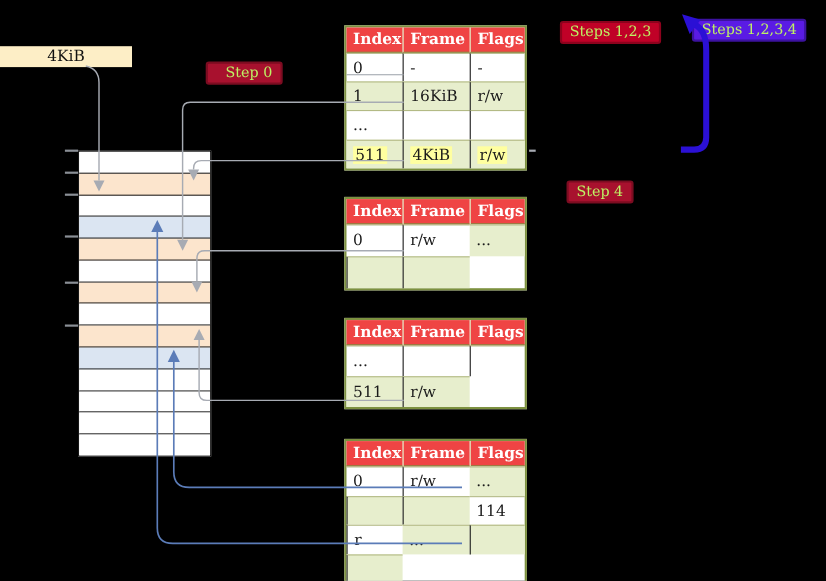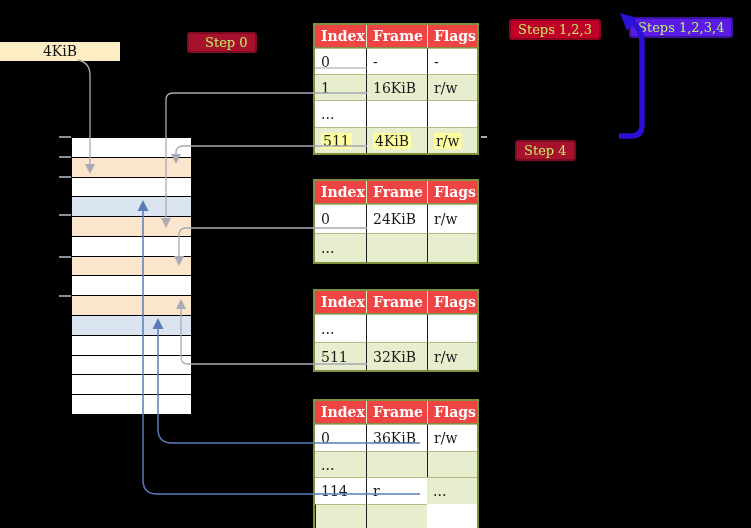--- a/index.html
+++ b/index.html
@@ -14,24 +14,24 @@
     background:#fdeec6;color:#111;font-size:14px;line-height:19px;text-align:center;
   }
   
   .badge{
     position:absolute;color:#bef264;font-size:13px;line-height:15px;
     padding:1px 7px;border-radius:3px;white-space:nowrap;
   }
   .badge.red{background:#a8112e;border:2px solid #7c0c21;}
   .badge.crimson{background:#c00127;border:2px solid #8d021d;}
   .badge.violet{background:#5a1be4;border:2px solid #3c12a0;}
-  .b-step0{left:187px;top:32px;padding-left:16px;}
+  .b-step0{left:187px;top:56px;padding-left:16px;}
   .b-steps123{left:509px;top:19px;}
   .b-steps1234{left:629px;top:17px;}
-  .b-step4{left:515px;top:140px;}
+  .b-step4{left:515px;top:164px;}
   
   .mem{
     position:absolute;left:71px;top:137px;width:119px;height:276px;
     border:1px solid #000;display:flex;flex-direction:column;background:#fff;
   }
   .mrow{flex:1;border-bottom:1px solid #000;}
   .mrow:last-child{border-bottom:none;}
   .mrow.white{background:#ffffff;}
   .mrow.peach{background:#fce5cd;}
   .mrow.blue{background:#dbe5f2;}
@@ -118,45 +118,42 @@
   <div class="cell c2 g">
       <span class="hl">r/w</span>
     </div>
 </div>
 
 <div class="ptable t2">
   <div class="cell th c0">Index</div>
   <div class="cell th c1">Frame</div>
   <div class="cell th c2">Flags</div>
   <div class="cell c0">0</div>
-  <div class="cell c1">24KiB</div>
   <div class="cell c2">r/w</div>
   <div class="cell c0 g">...</div>
   <div class="cell c1 g"></div>
   <div class="cell c2 g"></div>
 </div>
 
 <div class="ptable t3">
   <div class="cell th c0">Index</div>
   <div class="cell th c1">Frame</div>
   <div class="cell th c2">Flags</div>
   <div class="cell c0">...</div>
   <div class="cell c1"></div>
   <div class="cell c2"></div>
   <div class="cell c0 g">511</div>
-  <div class="cell c1 g">32KiB</div>
   <div class="cell c2 g">r/w</div>
 </div>
 
 <div class="ptable t4">
   <div class="cell th c0">Index</div>
   <div class="cell th c1">Frame</div>
   <div class="cell th c2">Flags</div>
   <div class="cell c0">0</div>
-  <div class="cell c1">36KiB</div>
   <div class="cell c2">r/w</div>
   <div class="cell c0 g">...</div>
   <div class="cell c1 g"></div>
   <div class="cell c2 g"></div>
   <div class="cell c0">114</div>
   <div class="cell c2">r</div>
   <div class="cell c0 g">...</div>
   <div class="cell c1 g"></div>
   <div class="cell c2 g"></div>
 </div>

